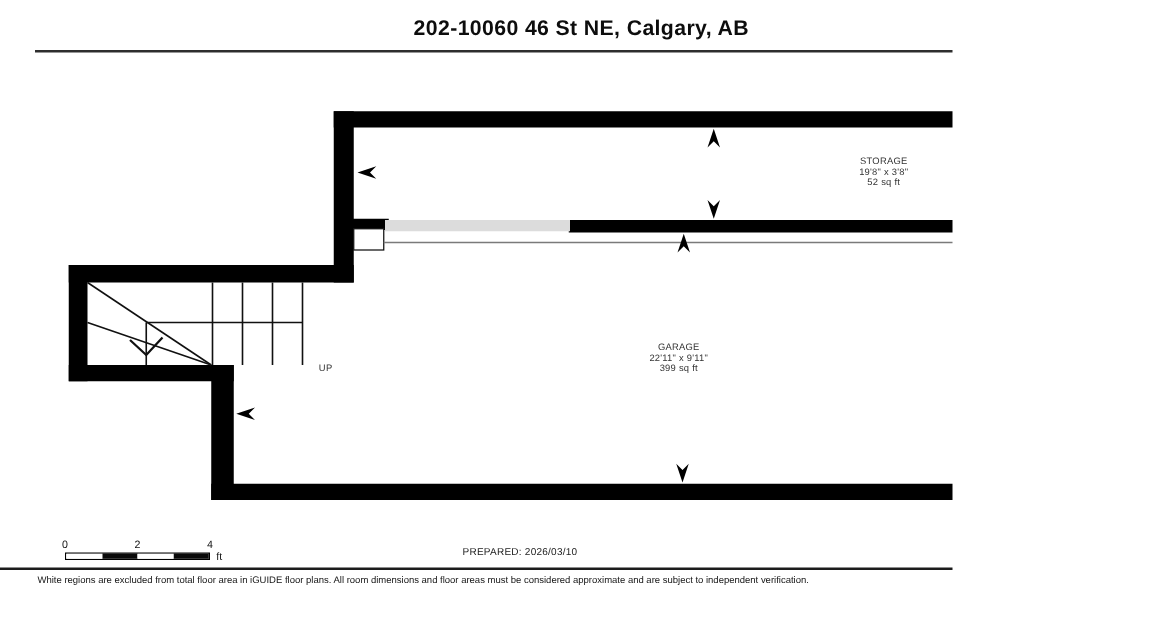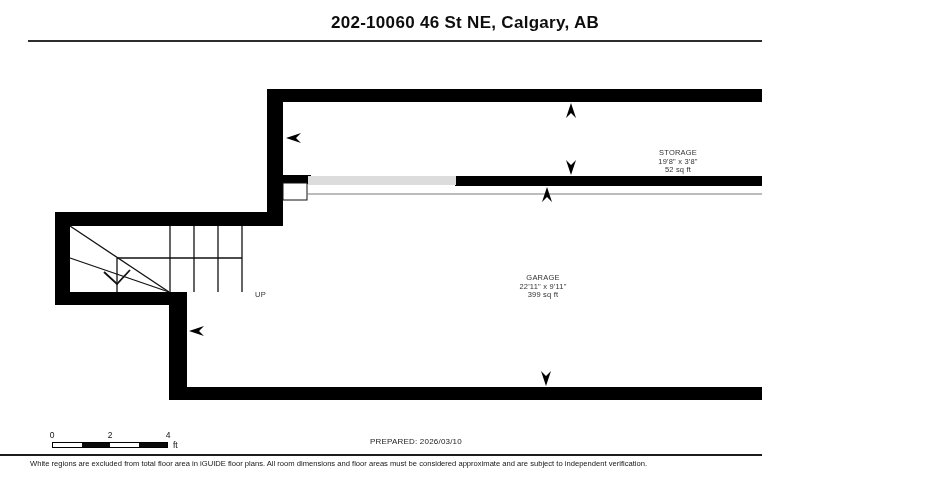--- a/index.html
+++ b/index.html
@@ -81,21 +81,21 @@
       <polygon points="856,138 841,133 846,138 841,143"></polygon>
       <polygon points="571,103 566,118 571,113 576,118"></polygon>
       <polygon points="571,175 566,160 571,165 576,160"></polygon>
       <polygon points="547,187 542,202 547,197 552,202"></polygon>
       <polygon points="546,386 541,371 546,376 551,371"></polygon>
       <polygon points="189,331 204,326 199,331 204,336"></polygon>
       <polygon points="856,332 841,327 846,332 841,337"></polygon>
     </g>
   </svg>
 
-  <div class="roomlbl" style="left:618px;top:125px;width:120px;margin-top:24px;">
+  <div class="roomlbl" style="left:647px;top:125px;width:120px;">
     <div class="rn">STORAGE</div>
     <div>19'8" x 3'8"</div>
     <div>52 sq ft</div>
   </div>
 
   <div class="roomlbl" style="left:483px;top:274px;width:120px;">
     <div class="rn">GARAGE</div>
     <div>22'11" x 9'11"</div>
     <div>399 sq ft</div>
   </div>

